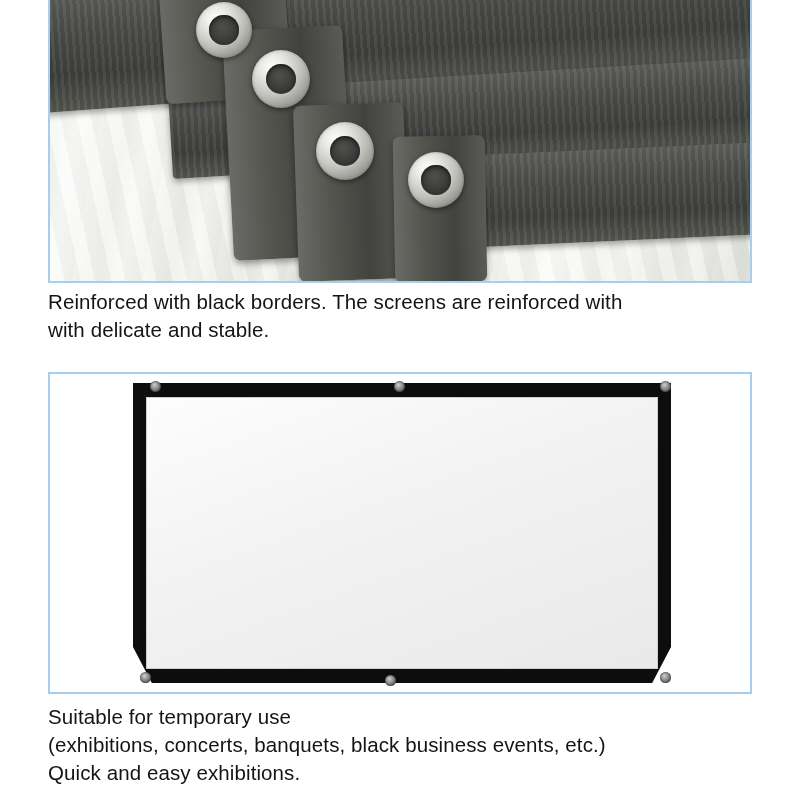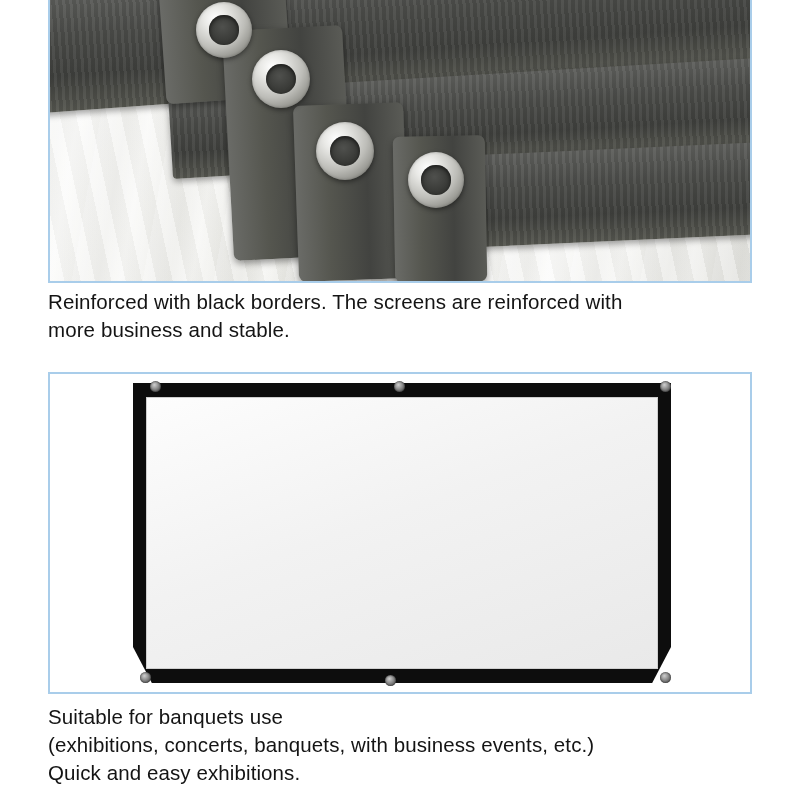--- a/index.html
+++ b/index.html
@@ -213,34 +213,34 @@
 
       <div class="grommet gr-1"></div>
       <div class="grommet gr-2"></div>
       <div class="grommet gr-3"></div>
       <div class="grommet gr-4"></div>
     </div>
   </div>
 
   <div class="caption caption-1">
     <p>Reinforced with black borders. The screens are reinforced with</p>
-    <p>more business and stable.</p>
+    <p>with delicate and stable.</p>
   </div>
 
   <div class="panel-screen">
     <div class="screen">
       <div class="screen-face"></div>
     </div>
   </div>
   <div class="eyelet ey-tl"></div>
   <div class="eyelet ey-tm"></div>
   <div class="eyelet ey-tr"></div>
   <div class="eyelet ey-bl"></div>
   <div class="eyelet ey-bm"></div>
   <div class="eyelet ey-br"></div>
 
   <div class="caption caption-2">
-    <p>Suitable for banquets use</p>
-    <p>(exhibitions, concerts, banquets, with business events, etc.)</p>
+    <p>Suitable for temporary use</p>
+    <p>(exhibitions, concerts, banquets, black business events, etc.)</p>
     <p>Quick and easy exhibitions.</p>
   </div>
 
 </div>
 
 </body></html>

